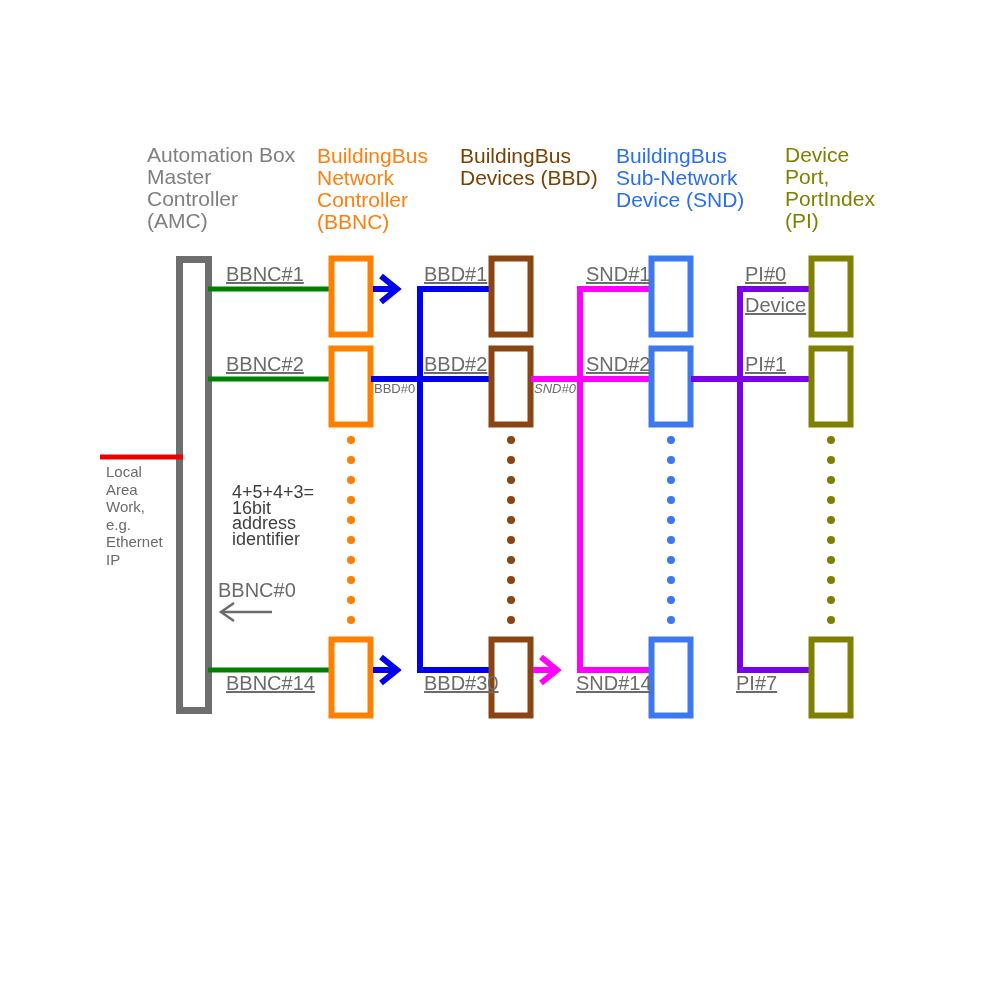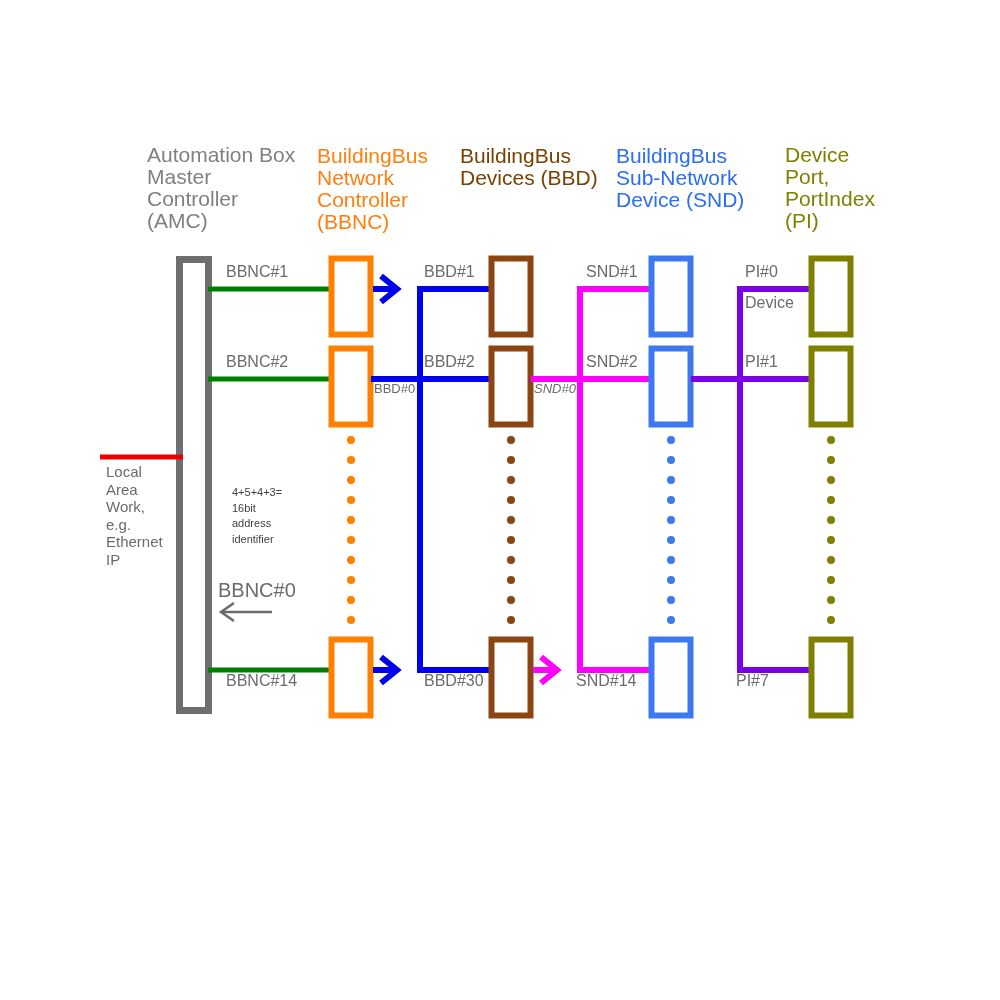--- a/index.html
+++ b/index.html
@@ -29,39 +29,40 @@
   }
   .col-header {
     position: absolute;
     font-size: 21px;
     line-height: 22px;
     font-weight: 400;
     white-space: pre-line;
   }
   .edge-label {
     position: absolute;
-    font-size: 16px;
+    font-size: 20px;
     color: #6b6b6b;
     white-space: nowrap;
+    text-decoration: underline;
   }
   .small-label {
     position: absolute;
     font-size: 13px;
     color: #6b6b6b;
     white-space: nowrap;
   }
   .note-text {
     position: absolute;
     font-size: 15px;
     line-height: 17.5px;
     color: #6b6b6b;
     white-space: pre-line;
   }
   .note-text.mini {
-    font-size: 11px;
+    font-size: 18px;
     line-height: 15.5px;
     color: #3f3f3f;
   }
   .arrow-label {
     position: absolute;
     font-size: 20px;
     color: #6b6b6b;
     white-space: nowrap;
   }
 </style>

